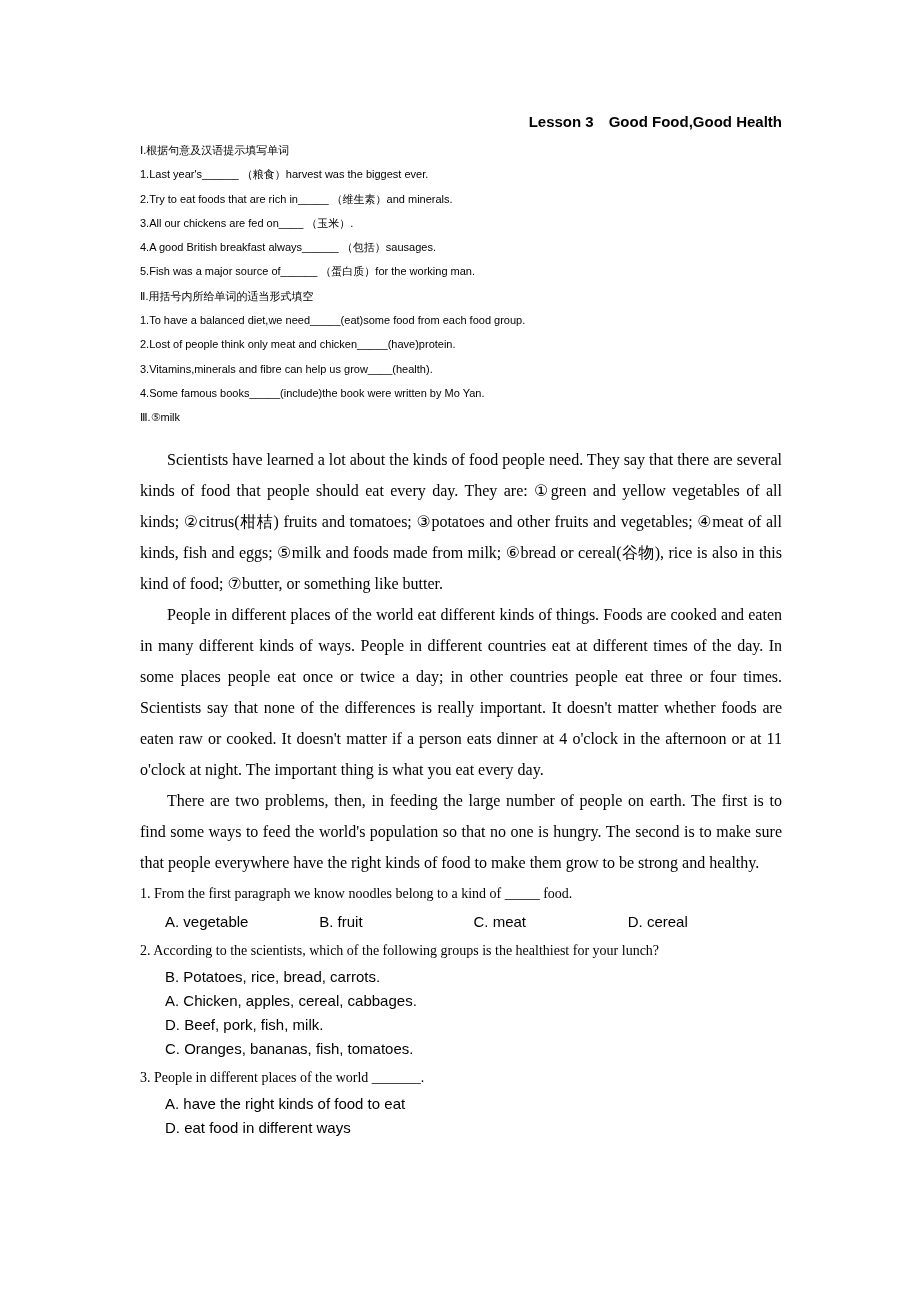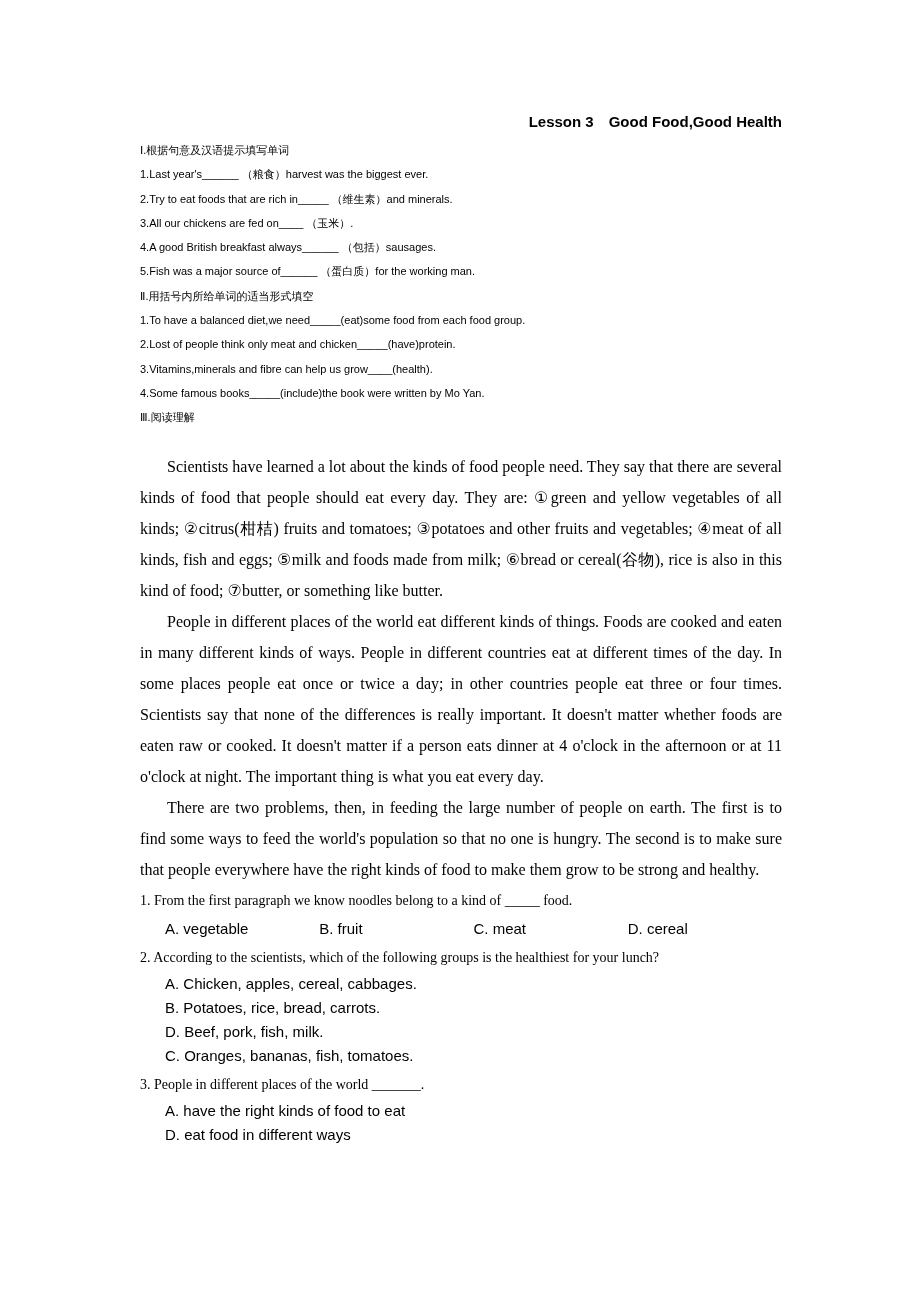--- a/index.html
+++ b/index.html
@@ -29,21 +29,21 @@
     font-size: 11px;
     line-height: 24.3px;
   }
   .passage {
     font-family: "Liberation Serif", "DejaVu Serif", "DejaVu Sans", serif;
     font-size: 16px;
     line-height: 31px;
     text-align: justify;
     text-indent: 27px;
   }
-  .passage-block { margin-top: 21px; }
+  .passage-block { margin-top: 14px; }
   .q-stem {
     font-family: "Liberation Serif", "DejaVu Serif", serif;
     font-size: 14px;
     line-height: 28px;
   }
   .question { margin-top: 2px; }
   .options-row {
     display: flex;
     padding-left: 25px;
     font-family: "Liberation Sans", "DejaVu Sans", sans-serif;
@@ -72,42 +72,42 @@
   <div class="sans-line">3.All our chickens are fed on____ （玉米）.</div>
   <div class="sans-line">4.A good British breakfast always______ （包括）sausages.</div>
   <div class="sans-line">5.Fish was a major source of______ （蛋白质）for the working man.</div>
 
   <div class="sans-line">Ⅱ.用括号内所给单词的适当形式填空</div>
   <div class="sans-line">1.To have a balanced diet,we need_____(eat)some food from each food group.</div>
   <div class="sans-line">2.Lost of people think only meat and chicken_____(have)protein.</div>
   <div class="sans-line">3.Vitamins,minerals and fibre can help us grow____(health).</div>
   <div class="sans-line">4.Some famous books_____(include)the book were written by Mo Yan.</div>
 
-  <div class="sans-line">Ⅲ.阅读理解</div>
+  <div class="sans-line">Ⅲ.⑤milk</div>
 
   <div class="passage-block">
     <p class="passage">Scientists have learned a lot about the kinds of food people need. They say that there are several kinds of food that people should eat every day. They are: ①green and yellow vegetables of all kinds; ②citrus(柑桔) fruits and tomatoes; ③potatoes and other fruits and vegetables; ④meat of all kinds, fish and eggs; ⑤milk and foods made from milk; ⑥bread or cereal(谷物), rice is also in this kind of food; ⑦butter, or something like butter.</p>
     <p class="passage">People in different places of the world eat different kinds of things. Foods are cooked and eaten in many different kinds of ways. People in different countries eat at different times of the day. In some places people eat once or twice a day; in other countries people eat three or four times. Scientists say that none of the differences is really important. It doesn't matter whether foods are eaten raw or cooked. It doesn't matter if a person eats dinner at 4 o'clock in the afternoon or at 11 o'clock at night. The important thing is what you eat every day.</p>
     <p class="passage">There are two problems, then, in feeding the large number of people on earth. The first is to find some ways to feed the world's population so that no one is hungry. The second is to make sure that people everywhere have the right kinds of food to make them grow to be strong and healthy.</p>
   </div>
 
   <div class="question">
     <div class="q-stem">1. From the first paragraph we know noodles belong to a kind of _____ food.</div>
     <div class="options-row">
       <span class="opt">A. vegetable</span>
       <span class="opt">B. fruit</span>
       <span class="opt">C. meat</span>
       <span class="opt">D. cereal</span>
     </div>
   </div>
 
   <div class="question">
     <div class="q-stem">2. According to the scientists, which of the following groups is the healthiest for your lunch?</div>
+    <div class="opt-line">B. Potatoes, rice, bread, carrots.</div>
     <div class="opt-line">A. Chicken, apples, cereal, cabbages.</div>
-    <div class="opt-line">B. Potatoes, rice, bread, carrots.</div>
     <div class="opt-line">D. Beef, pork, fish, milk.</div>
     <div class="opt-line">C. Oranges, bananas, fish, tomatoes.</div>
   </div>
 
   <div class="question">
     <div class="q-stem">3. People in different places of the world _______.</div>
     <div class="opt-line">A. have the right kinds of food to eat</div>
     <div class="opt-line">D. eat food in different ways</div>
   </div>
 

